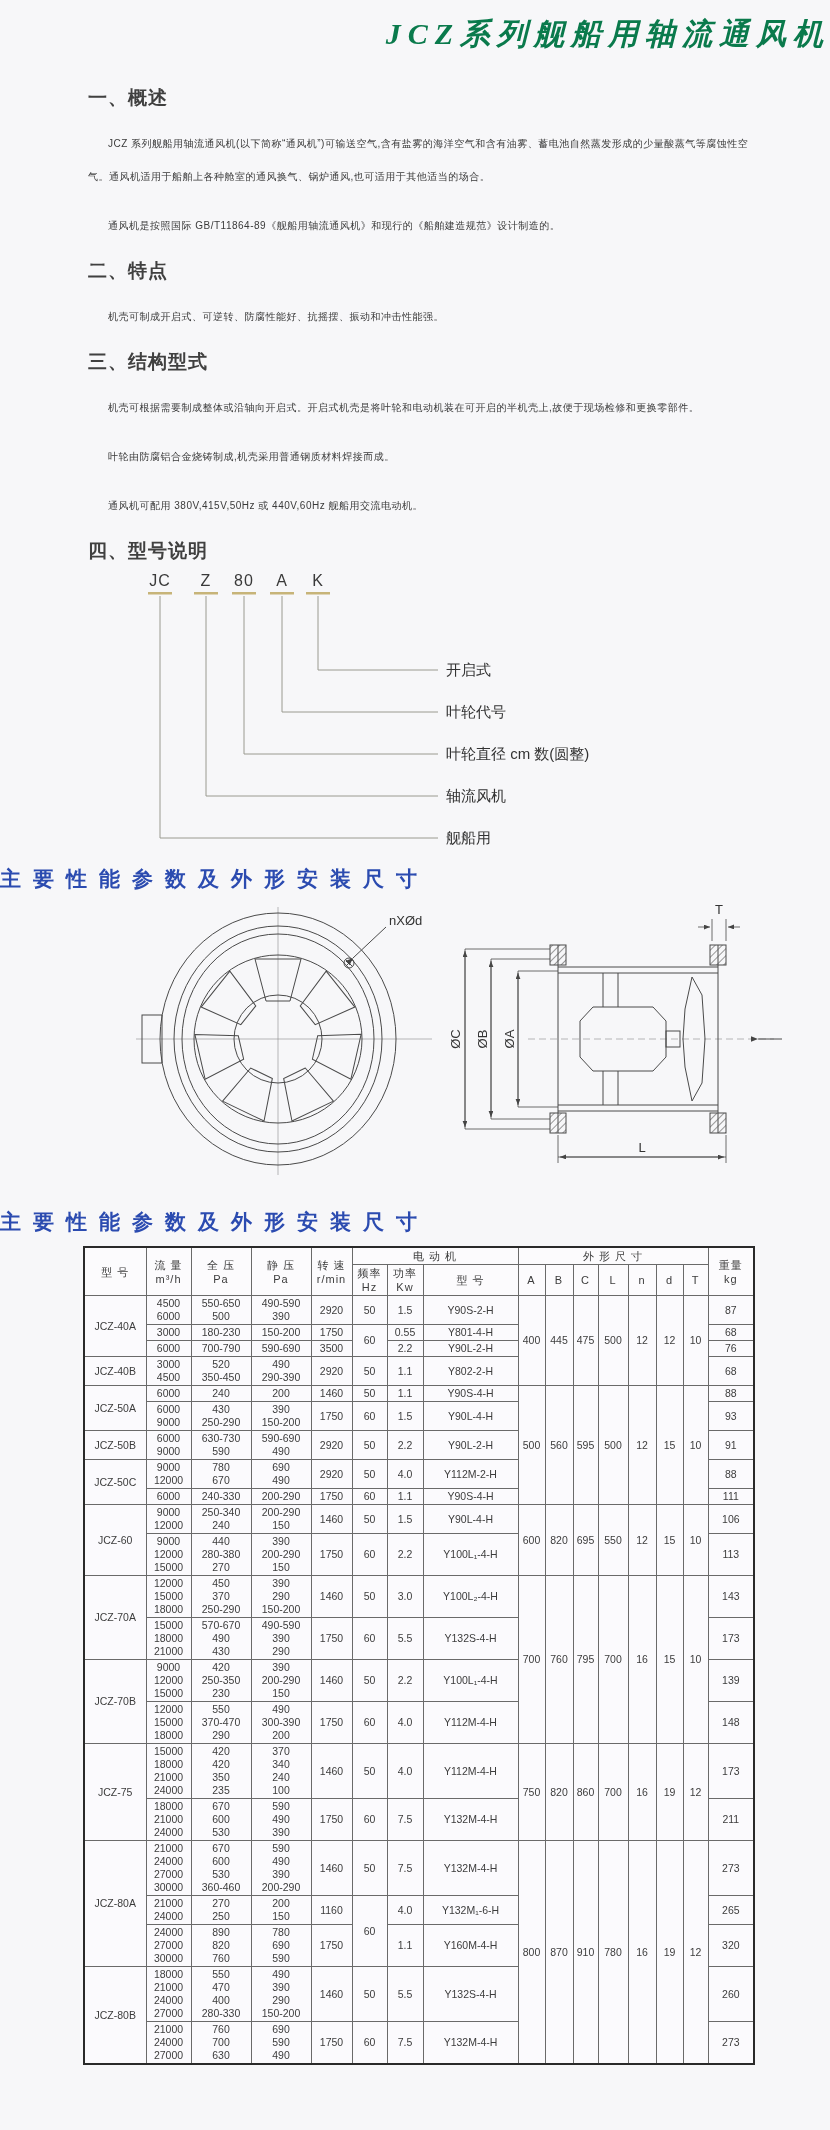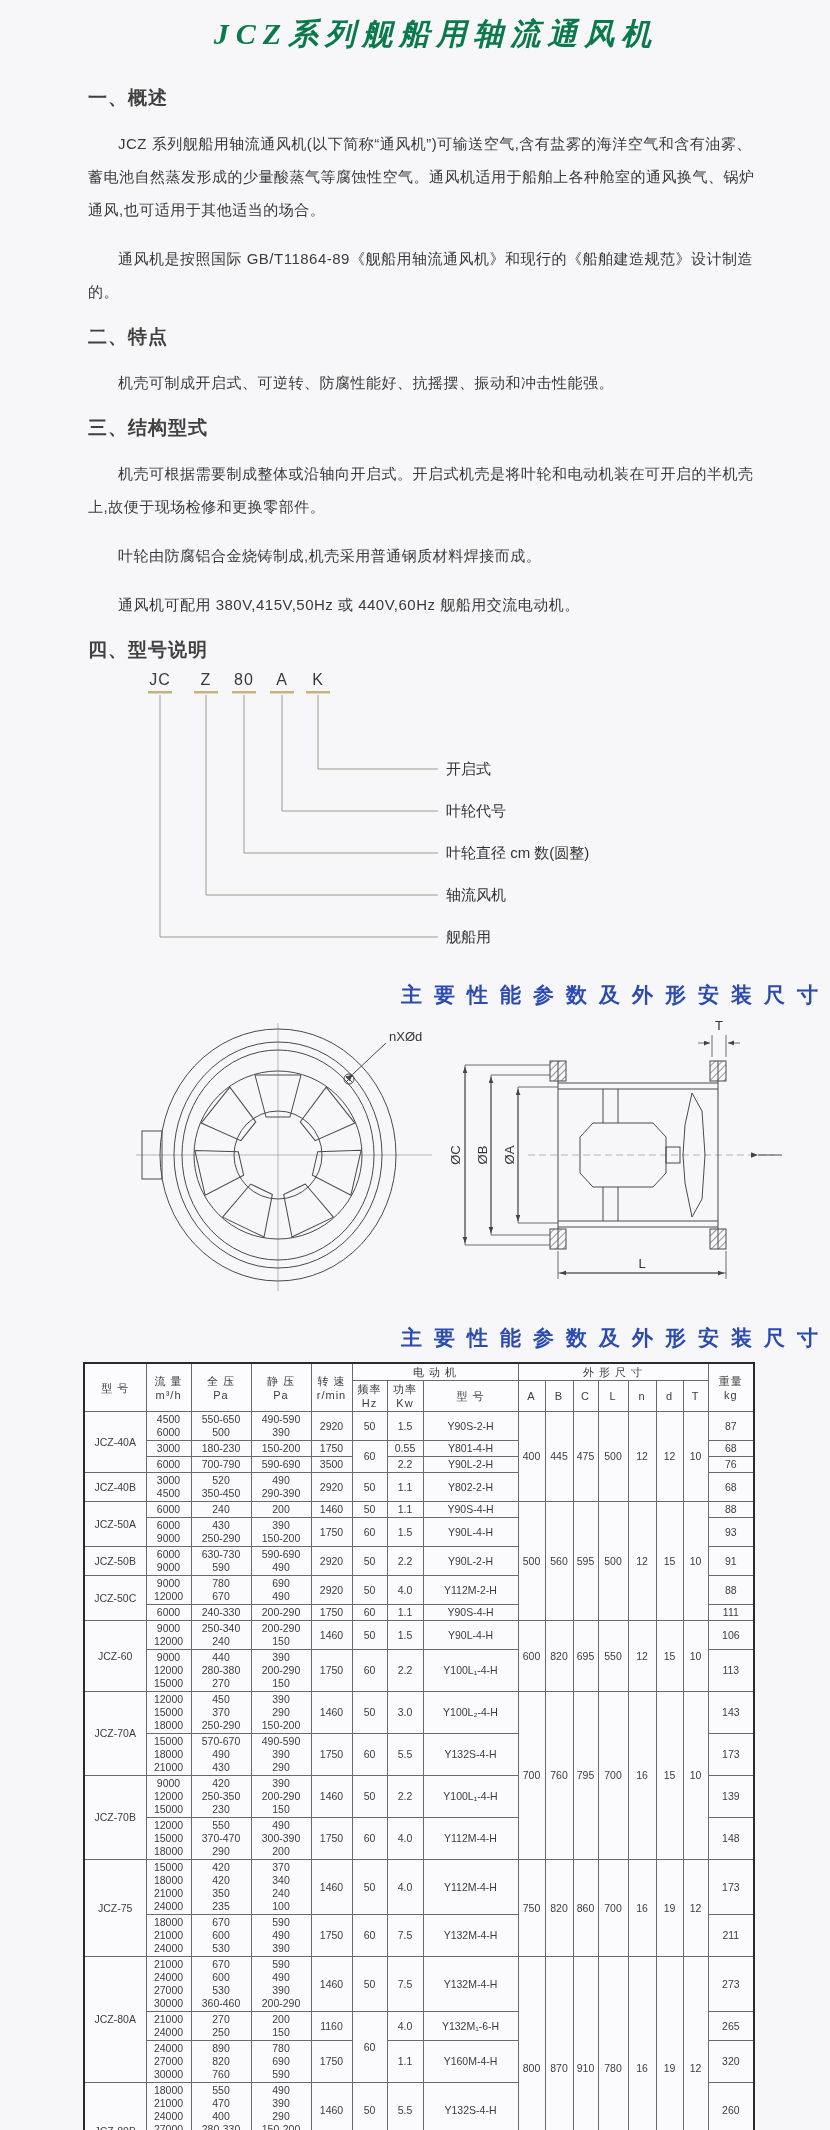--- a/index.html
+++ b/index.html
@@ -2,35 +2,35 @@
 <html><head>
 <meta charset="utf-8">
 <style>
   html,body{margin:0;padding:0;background:#ffffff;}
   .page{
     width:830px;min-height:2130px;margin:0 auto;background:#f7f7f9;
     font-family:"Liberation Sans",sans-serif;color:#333;position:relative;
     box-sizing:border-box;padding:14px 0 20px 0;overflow:hidden;
   }
   h1.main-title{
-    margin:0;text-align:center;
+    margin:0;text-align:right;
     font-family:"Liberation Serif",serif;font-style:italic;font-weight:bold;
     font-size:30px;letter-spacing:7px;color:#0a7a4c;padding-left:42px;
   }
   .content{padding:0 66px 0 88px;}
   h2.sec-heading{
     margin:16px 0 4px 0;font-size:19px;font-weight:bold;color:#404040;letter-spacing:1px;
   }
   h2.first{margin-top:30px;}
   p.body-text{
-    margin:16px 0;font-size:15px;line-height:33px;color:#3a3a3a;text-indent:2em;
+    margin:16px 0;font-size:10px;line-height:33px;color:#3a3a3a;text-indent:2em;
     letter-spacing:0.5px;
   }
   .blue-title{
-    margin:20px 0 0 0;text-align:right;font-size:21px;font-weight:bold;
+    margin:3px 0 0 0;text-align:left;font-size:21px;font-weight:bold;
     color:#2b4bb0;letter-spacing:12px;
   }
   .blue-title.second{margin-top:22px;margin-bottom:8px;}
   .model-diagram-wrap{margin:6px 16px 0 86px;}
   svg text{font-family:"Liberation Sans",sans-serif;}
   .code-letter{font-size:16px;fill:#3a3a3a;letter-spacing:1px;}
   .diagram-label{font-size:15px;fill:#333;}
   .dline{stroke:#9a9a90;stroke-width:1;fill:none;}
   .uline{fill:#c7b479;}
   .drawing-wrap{margin:4px 0 0 65px;text-align:center;}

